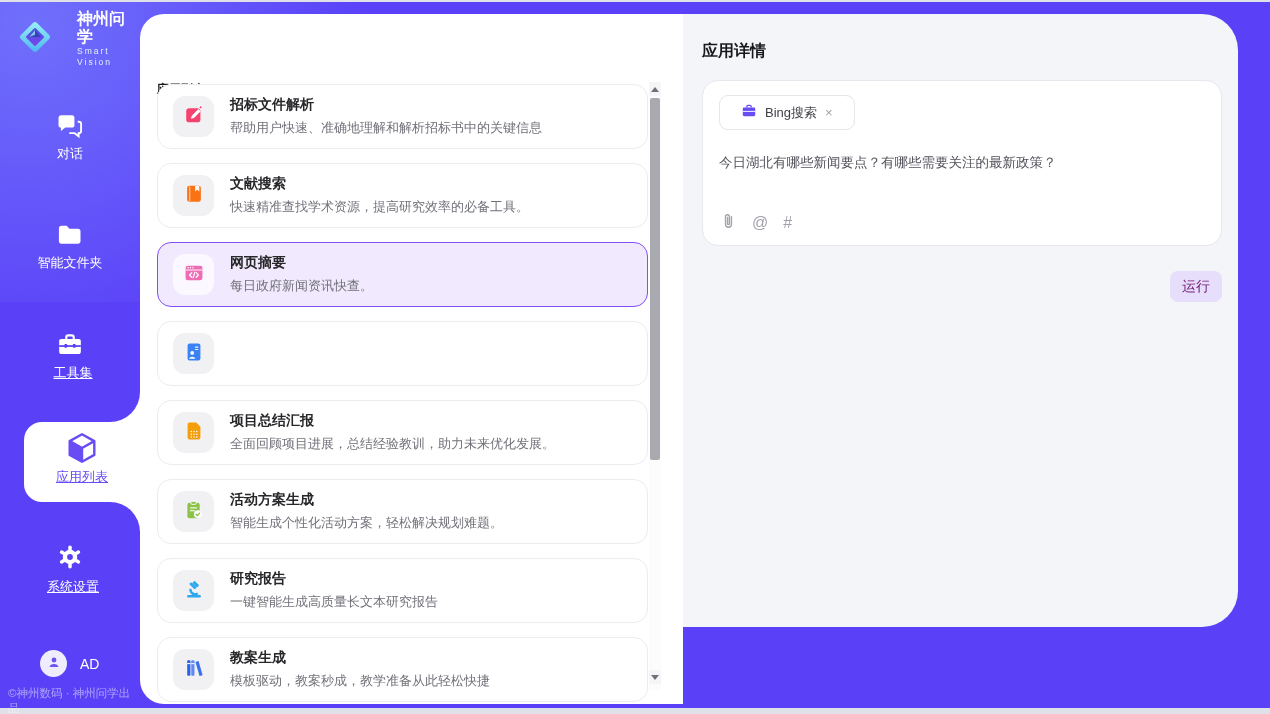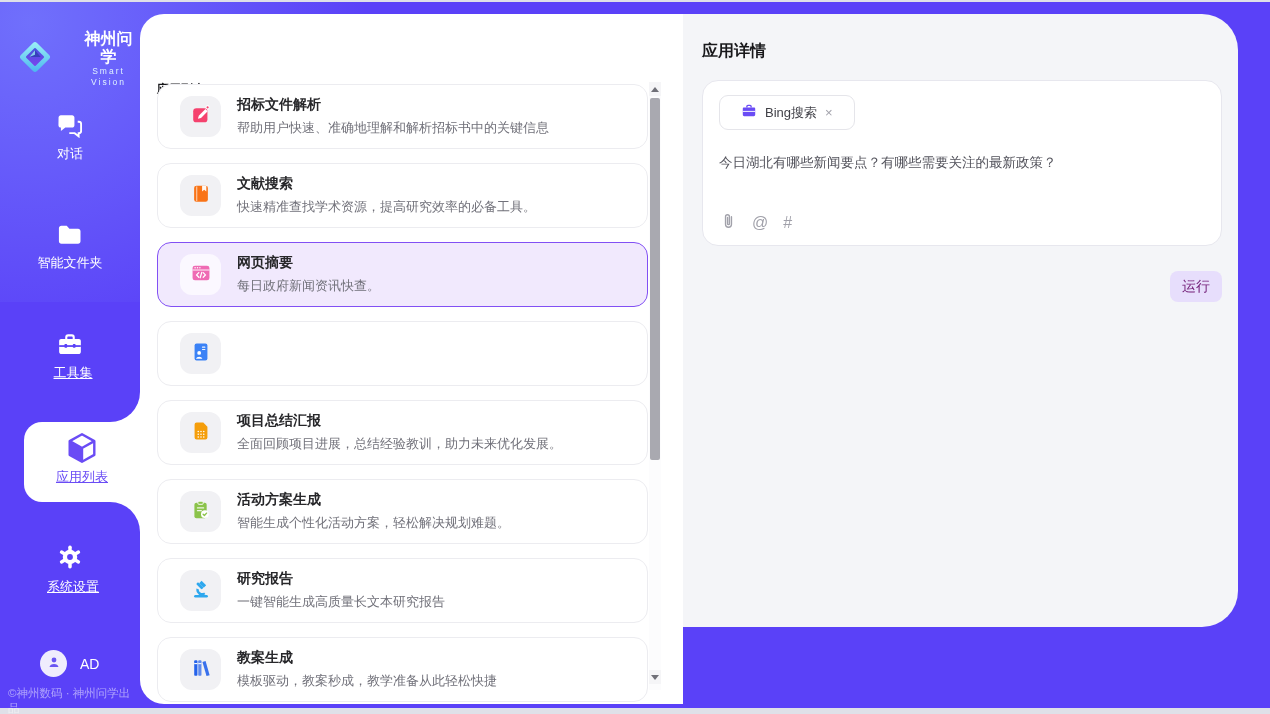--- a/index.html
+++ b/index.html
@@ -13,21 +13,21 @@
     position:absolute;left:0;top:2px;right:0;bottom:6px;
     background:#5a41f8;
   }
   .frame::after{
     content:"";position:absolute;left:0;top:0;width:420px;height:300px;
     background:radial-gradient(circle at 30px 20px, rgba(130,150,255,.55), rgba(130,150,255,0) 70%);
     pointer-events:none;
   }
   
   .sidebar{position:absolute;left:0;top:2px;width:140px;height:706px;}
-  .logo-row{position:absolute;top:28px;left:16px;display:flex;align-items:center;gap:23px;text-align:center;}
+  .logo-row{position:absolute;top:8px;left:16px;display:flex;align-items:center;gap:23px;}
   .logo-name{color:#fff;font-size:16px;font-weight:bold;line-height:18px;}
   .logo-sub{color:#dff2ff;font-size:8.5px;letter-spacing:2px;line-height:11px;}
   .nav-item{position:absolute;width:140px;text-align:center;color:#fff;cursor:pointer;}
   .nav-item svg{display:block;margin:0 auto;}
   .nav-label{font-size:13px;margin-top:7px;}
   .u .nav-label{text-decoration:underline;padding-left:6px;}
   .nav-chat{top:110px;} .nav-folders{top:221px;} .nav-tools{top:329px;} .nav-settings{top:541px;}
   
   .market-bubble{
     position:absolute;left:24px;top:420px;width:116px;height:80px;
@@ -45,21 +45,21 @@
   .copyright{position:absolute;left:8px;top:684px;font-size:11.5px;color:rgba(255,255,255,.5);}
   
   .applist-panel{
     position:absolute;left:140px;top:14px;width:543px;height:690px;
     background:#fff;border-radius:24px 0 0 24px;overflow:hidden;
   }
   .panel-title{position:absolute;left:17px;top:27px;font-size:12px;font-weight:bold;color:#18181b;margin-top:40px;}
   .cards{position:absolute;left:17px;top:70px;width:491px;}
   .card{
     height:65px;box-sizing:border-box;border:1px solid #ececf0;border-radius:14px;
-    margin-bottom:14px;display:flex;align-items:center;padding-left:22px;background:#fff;cursor:pointer;
+    margin-bottom:14px;display:flex;align-items:center;padding-left:15px;background:#fff;cursor:pointer;
   }
   .card.selected{background:#f1e9fd;border-color:#8250f4;}
   .icon-box{width:41px;height:41px;border-radius:12px;background:#f1f1f4;display:flex;align-items:center;justify-content:center;margin-right:16px;flex:none;}
   .card.selected .icon-box{background:#fbf8ff;}
   .card-title{font-size:14px;font-weight:bold;color:#27272a;margin-bottom:5px;}
   .card-desc{font-size:13px;color:#71717a;}
   
   .sb-track{position:absolute;left:509px;top:68px;width:12px;height:608px;background:#fcfcfd;}
   .sb-btn{position:absolute;left:0;width:12px;height:14px;background:#f5f5f7;display:flex;align-items:center;justify-content:center;cursor:pointer;}
   .sb-up{top:0;} .sb-down{bottom:6px;}

